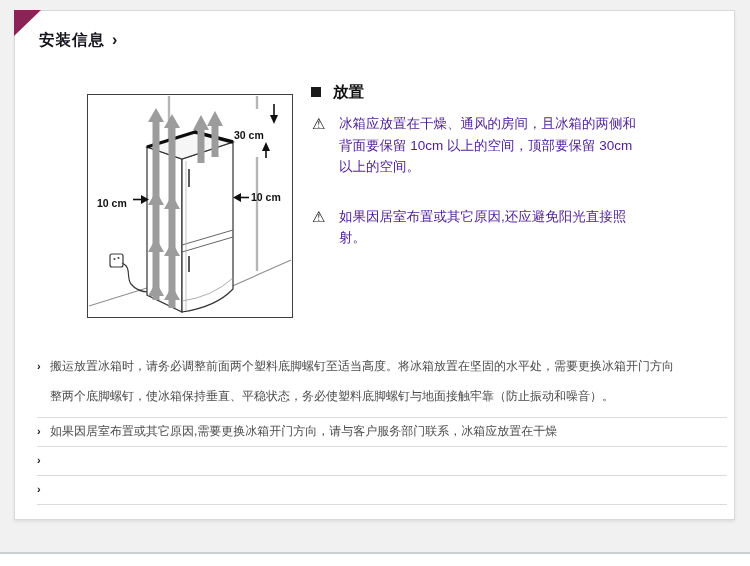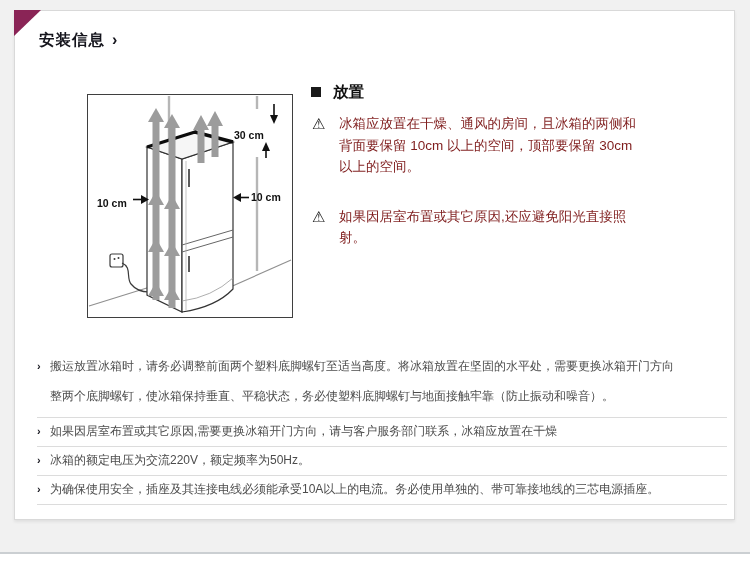--- a/index.html
+++ b/index.html
@@ -36,21 +36,21 @@
   
   .placement { position:absolute; left:296px; top:71px; width:404px; }
   .placement-heading {
     display:flex; align-items:center; gap:12px; margin-bottom:12px;
     font-size:15.5px; font-weight:bold; color:#101010; line-height:19px;
   }
   .square { width:10px; height:10px; background:#1a1a1a; flex:none; }
   .warn { display:flex; }
   .warn + .warn { margin-top:28px; }
   .warn-icon { flex:none; width:27px; font-size:15px; line-height:21.5px; color:#141414; padding-left:1px; }
-  .warn p { margin:0; font-size:13.5px; line-height:21.5px; color:#7f1d1d; white-space:pre-line; }
+  .warn p { margin:0; font-size:13.5px; line-height:21.5px; color:#4c1d95; white-space:pre-line; }
 
   
   .notes { position:absolute; left:22px; top:338px; width:690px; }
   .note {
     display:flex; padding:6px 0 7px;
     border-bottom:1px solid var(--divider,#dcdcdc);
     font-size:12px; line-height:15px; color:#4c4c4c;
   }
   .note:first-child { line-height:30px; padding-top:2px; padding-bottom:6px; }
   .note-bullet { flex:none; width:13px; font-weight:bold; font-size:11px; color:#17171f; line-height:inherit; }
@@ -160,23 +160,21 @@
       <span class="note-bullet">›</span>
       <p>搬运放置冰箱时，请务必调整前面两个塑料底脚螺钉至适当高度。将冰箱放置在坚固的水平处，需要更换冰箱开门方向
 整两个底脚螺钉，使冰箱保持垂直、平稳状态，务必使塑料底脚螺钉与地面接触牢靠（防止振动和噪音）。</p>
     </div>
     <div class="note">
       <span class="note-bullet">›</span>
       <p>如果因居室布置或其它原因,需要更换冰箱开门方向，请与客户服务部门联系，冰箱应放置在干燥</p>
     </div>
     <div class="note">
       <span class="note-bullet">›</span>
-      <p>冰箱的额定电压为交流220V，额定频率为50Hz。</p>
     </div>
     <div class="note">
       <span class="note-bullet">›</span>
-      <p>为确保使用安全，插座及其连接电线必须能承受10A以上的电流。务必使用单独的、带可靠接地线的三芯电源插座。</p>
     </div>
   </div>
 </div>
 
 <div class="footer-rule"></div>
 <div class="footer-white"></div>
 
 </body></html>

